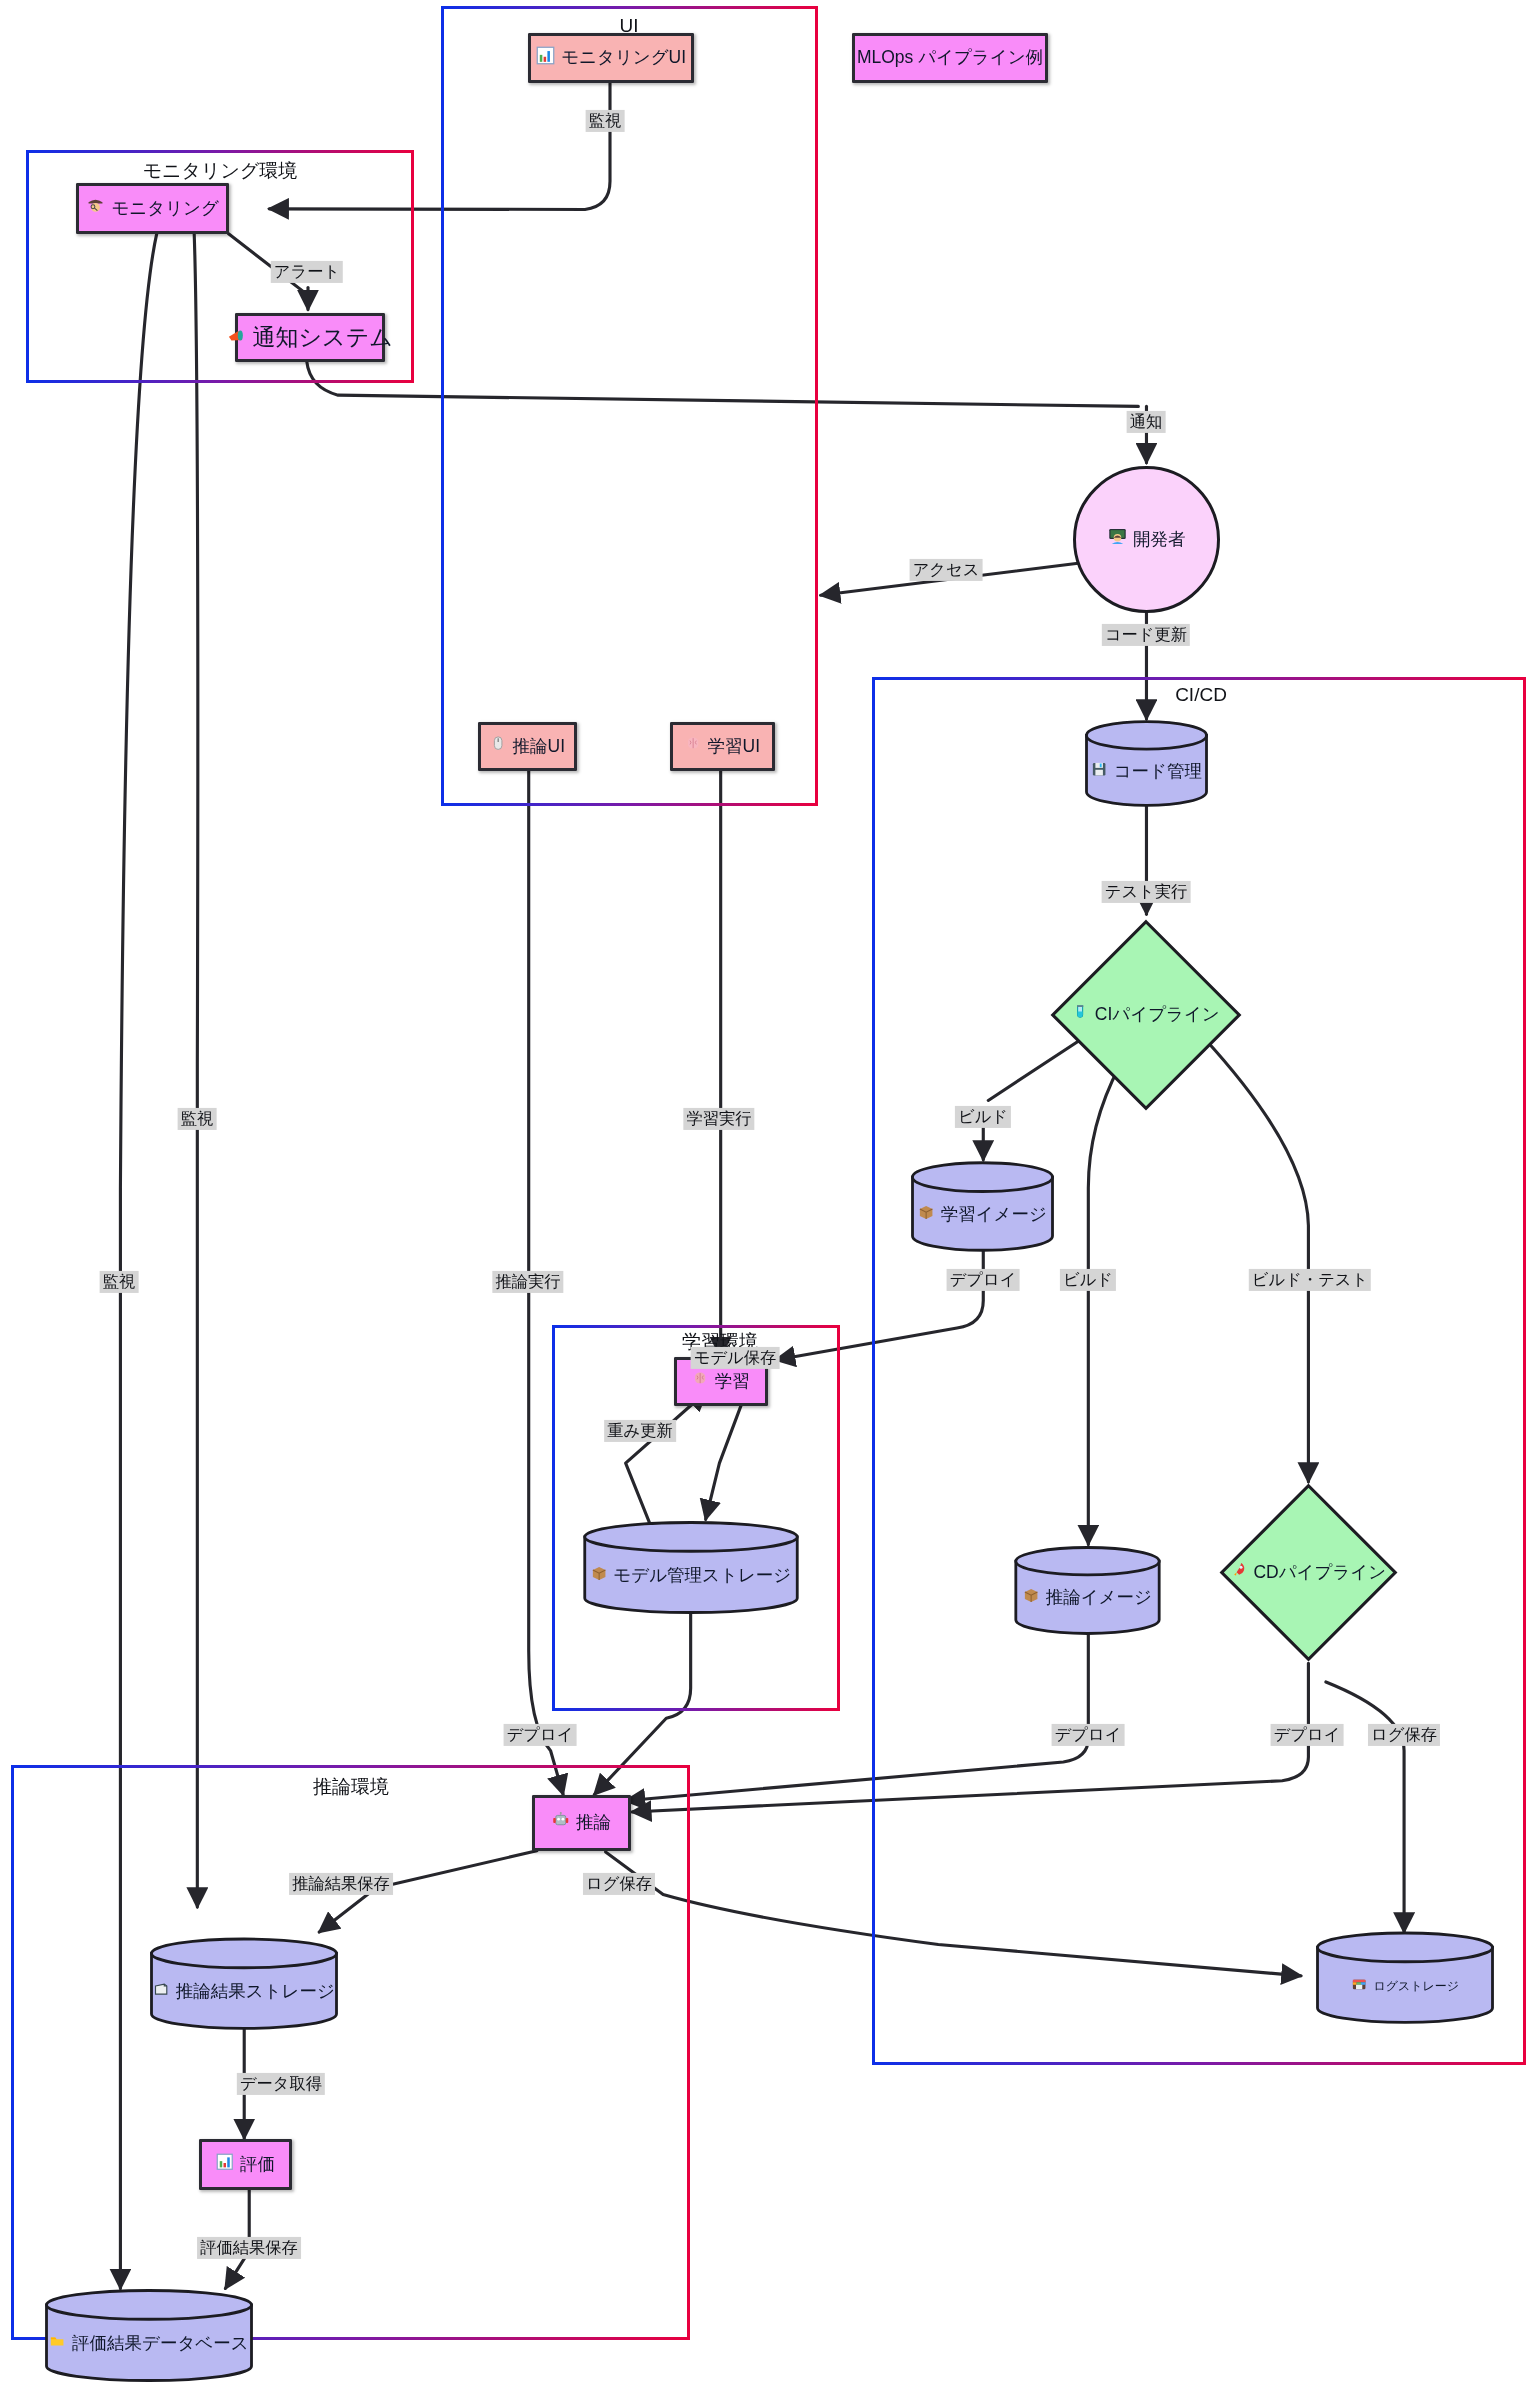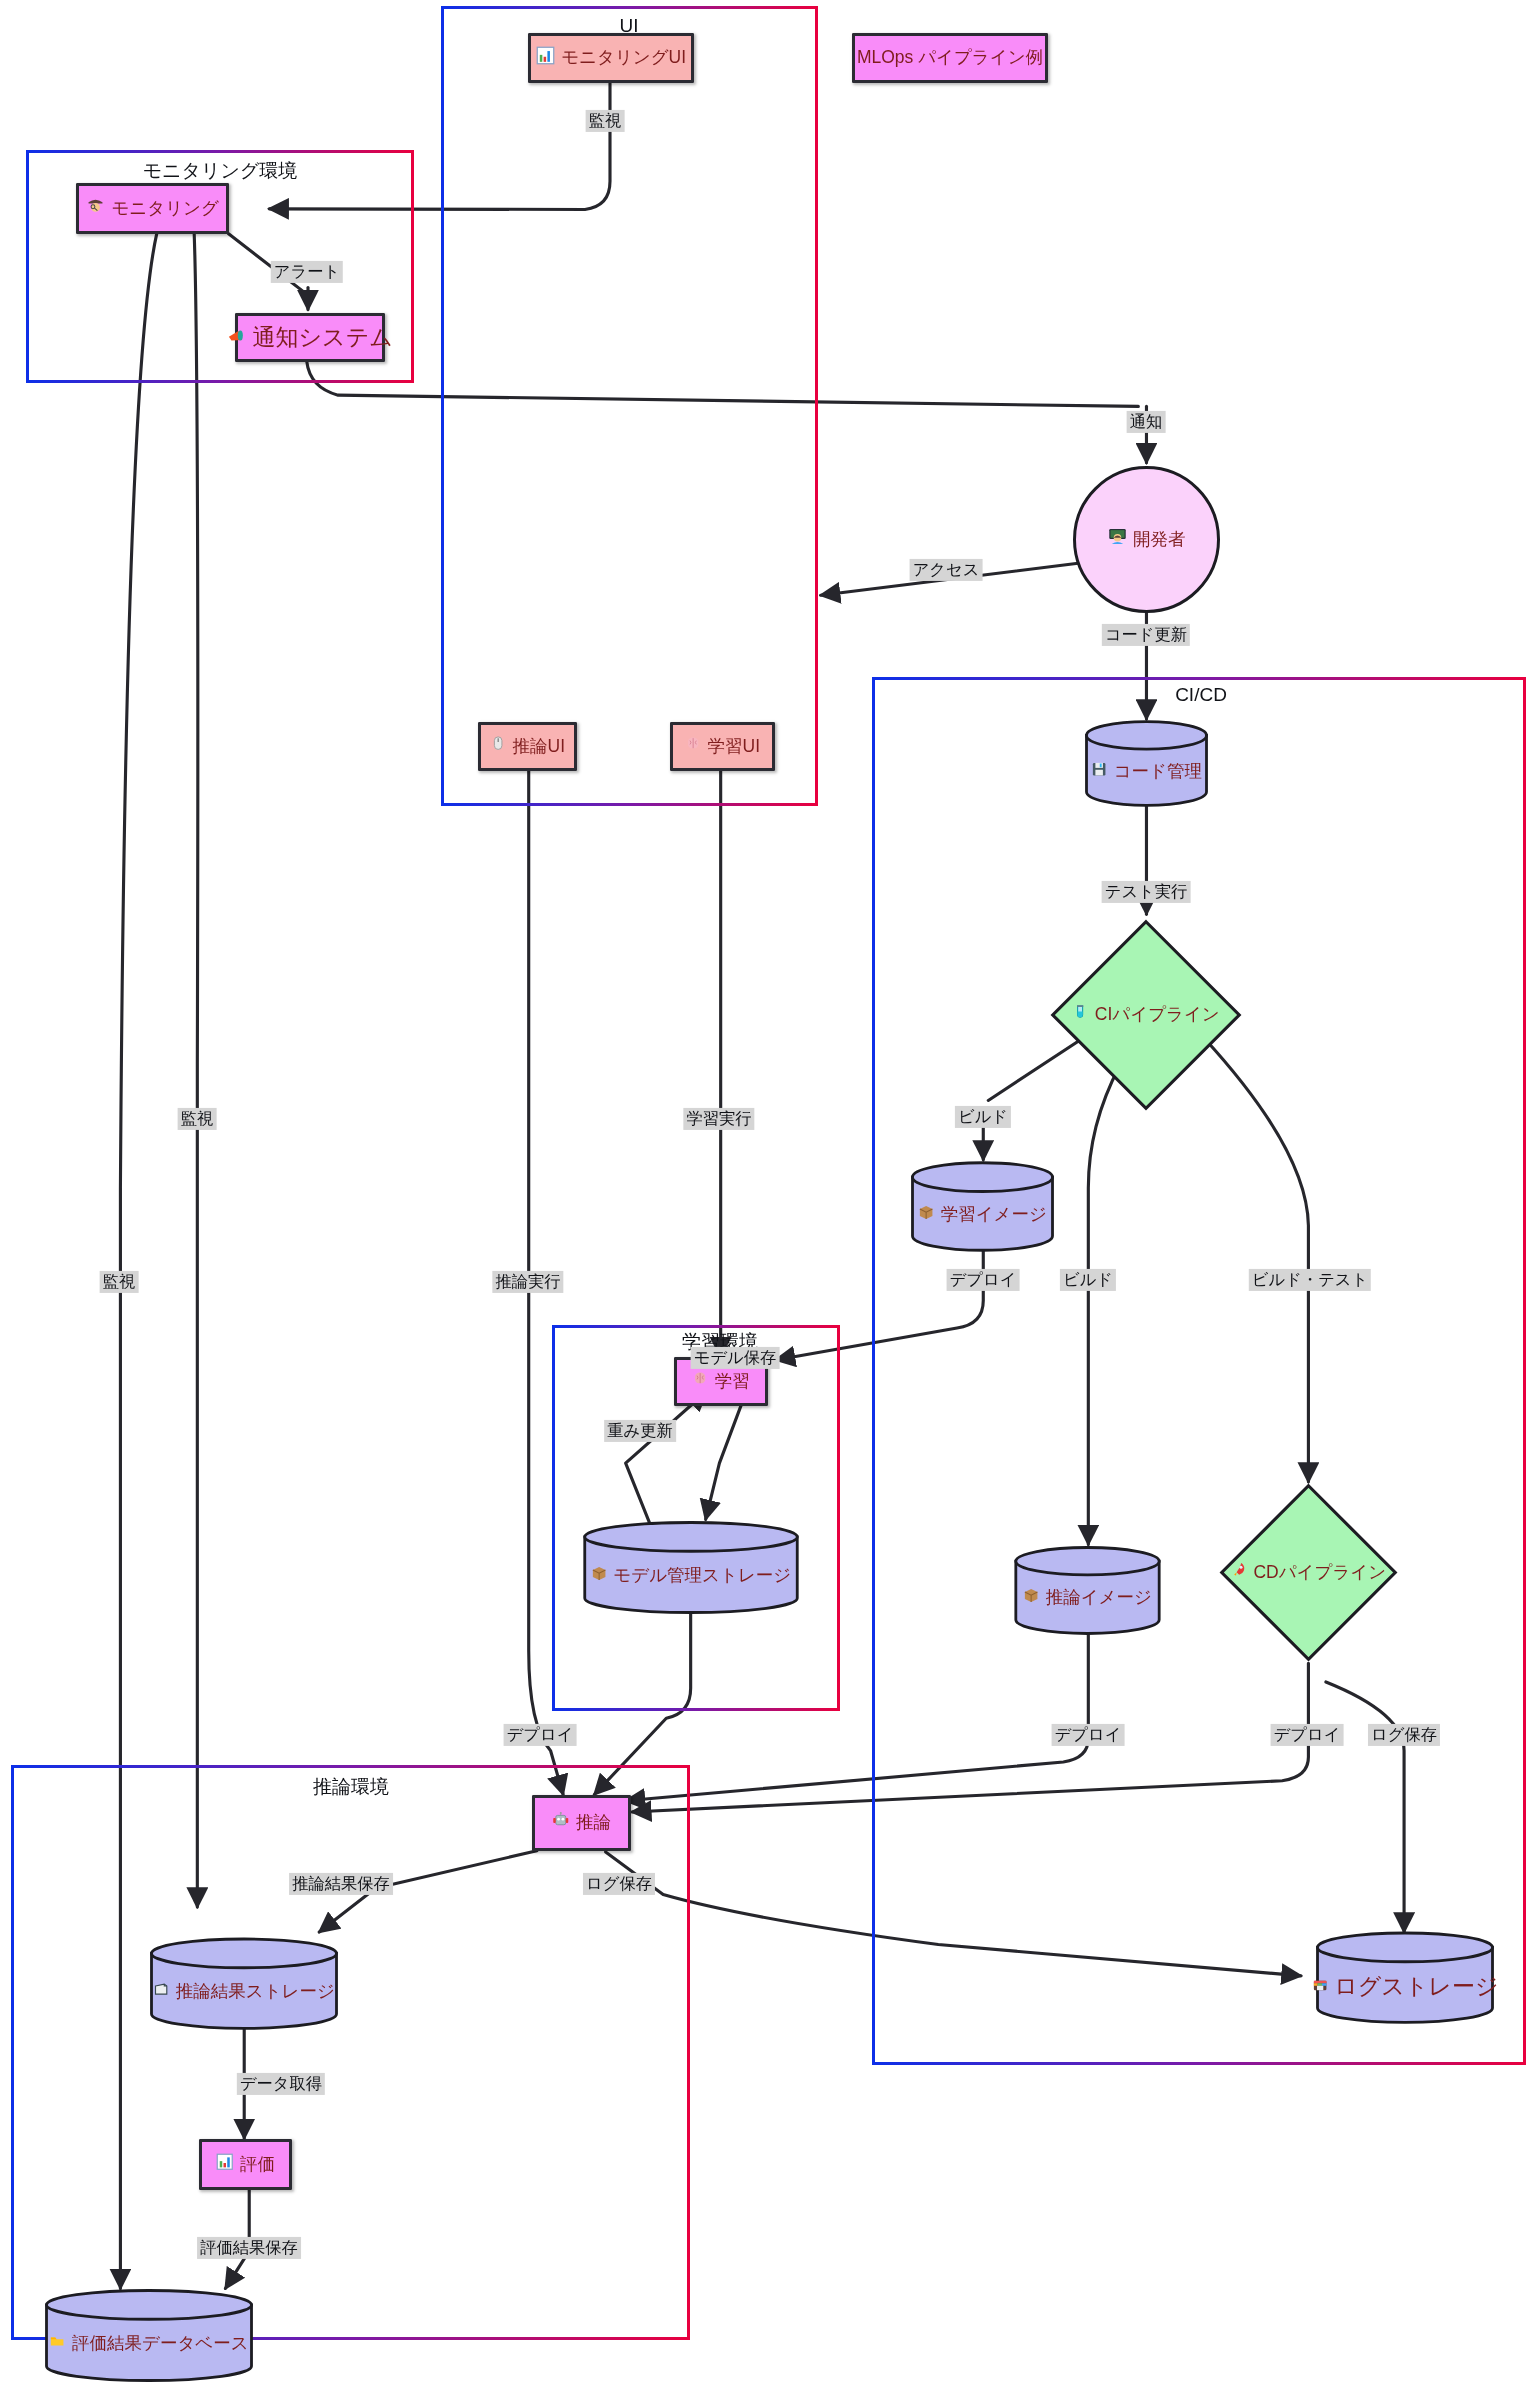--- a/index.html
+++ b/index.html
@@ -44,21 +44,21 @@
     background: transparent;
   }
   
   .node {
     position: absolute;
     box-sizing: border-box;
     display: flex;
     align-items: center;
     justify-content: center;
     text-align: center;
-    color: #7f1d1d;
+    color: #0f172a;
     line-height: 1.25;
     white-space: nowrap;
   }
   .node .ico {
     display: inline-block;
     margin-right: 6.3px;
     vertical-align: middle;
   }
   .node-rect {
     border: 3.1px solid #2b2b33;
@@ -412,21 +412,21 @@
       <span class="ico">
         <svg width="16.3" height="16.3" viewBox="0 0 26 26">
           <path d="M4 8 L18 5 L22 8 L22 21 L4 21 Z" fill="#eceff1" stroke="#37474f" stroke-width="1.8"></path>
           <path d="M18 5 L18 8 L22 8" fill="none" stroke="#37474f" stroke-width="1.8"></path>
         </svg>
       </span>
       <span>推論結果ストレージ</span>
     </span>
   </div>
 
-  <div class="node node-cyl" style="left:1315px; top:1931px; width:180px; height:94px; font-size:23px;">
+  <div class="node node-cyl" style="left:1315px; top:1931px; width:180px; height:94px; font-size:12px;">
     <svg class="cyl-svg" width="180" height="94" viewBox="0 0 288 150">
       <path d="M4 26 L4 123 a140 23 0 0 0 280 0 L284 26 Z" fill="#b9b9f2" stroke="#1c1c22" stroke-width="4.5"></path>
       <ellipse cx="144" cy="26" rx="140" ry="23" fill="#b9b9f2" stroke="#1c1c22" stroke-width="4.5"></ellipse>
     </svg>
     <span class="cyl-label" style="padding-top:16.3px;">
       <span class="ico">
         <svg width="16.3" height="16.3" viewBox="0 0 26 26">
           <rect x="3" y="6" width="20" height="15" rx="2" fill="#5d4037"></rect>
           <rect x="3" y="6" width="20" height="4" fill="#ef5350"></rect>
           <rect x="3" y="10" width="6" height="4" fill="#ffa726"></rect>

